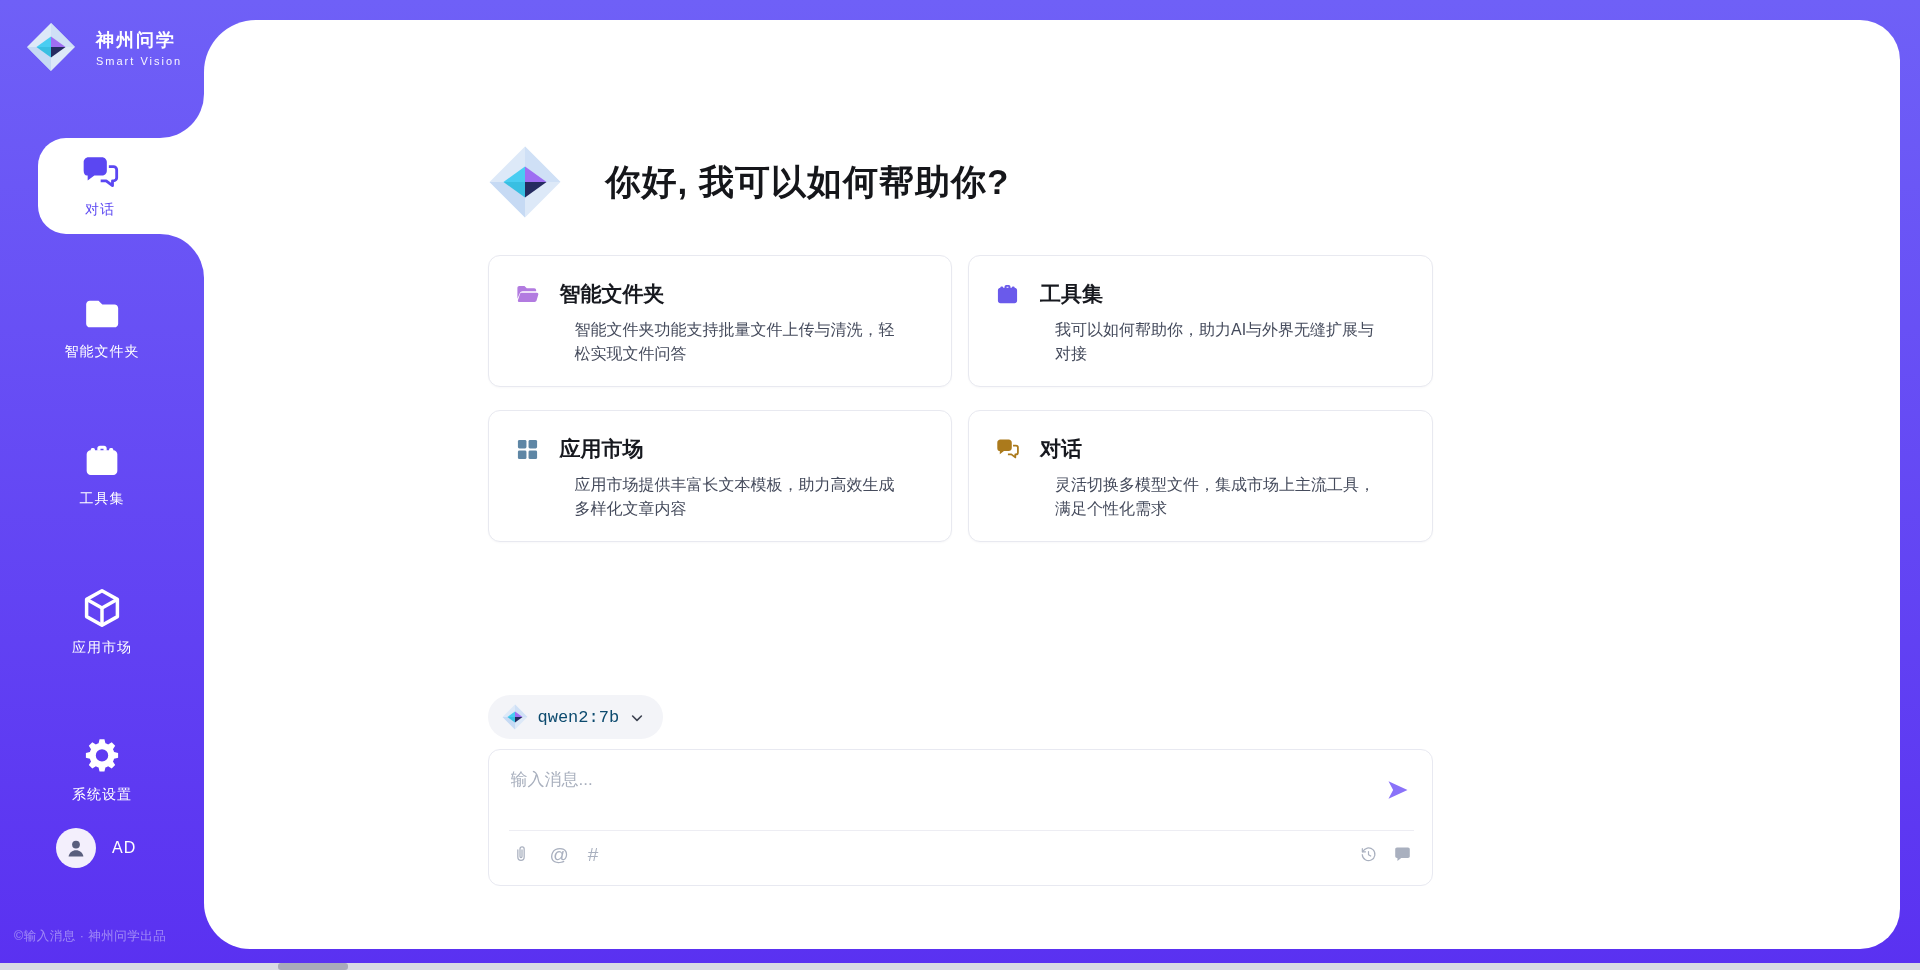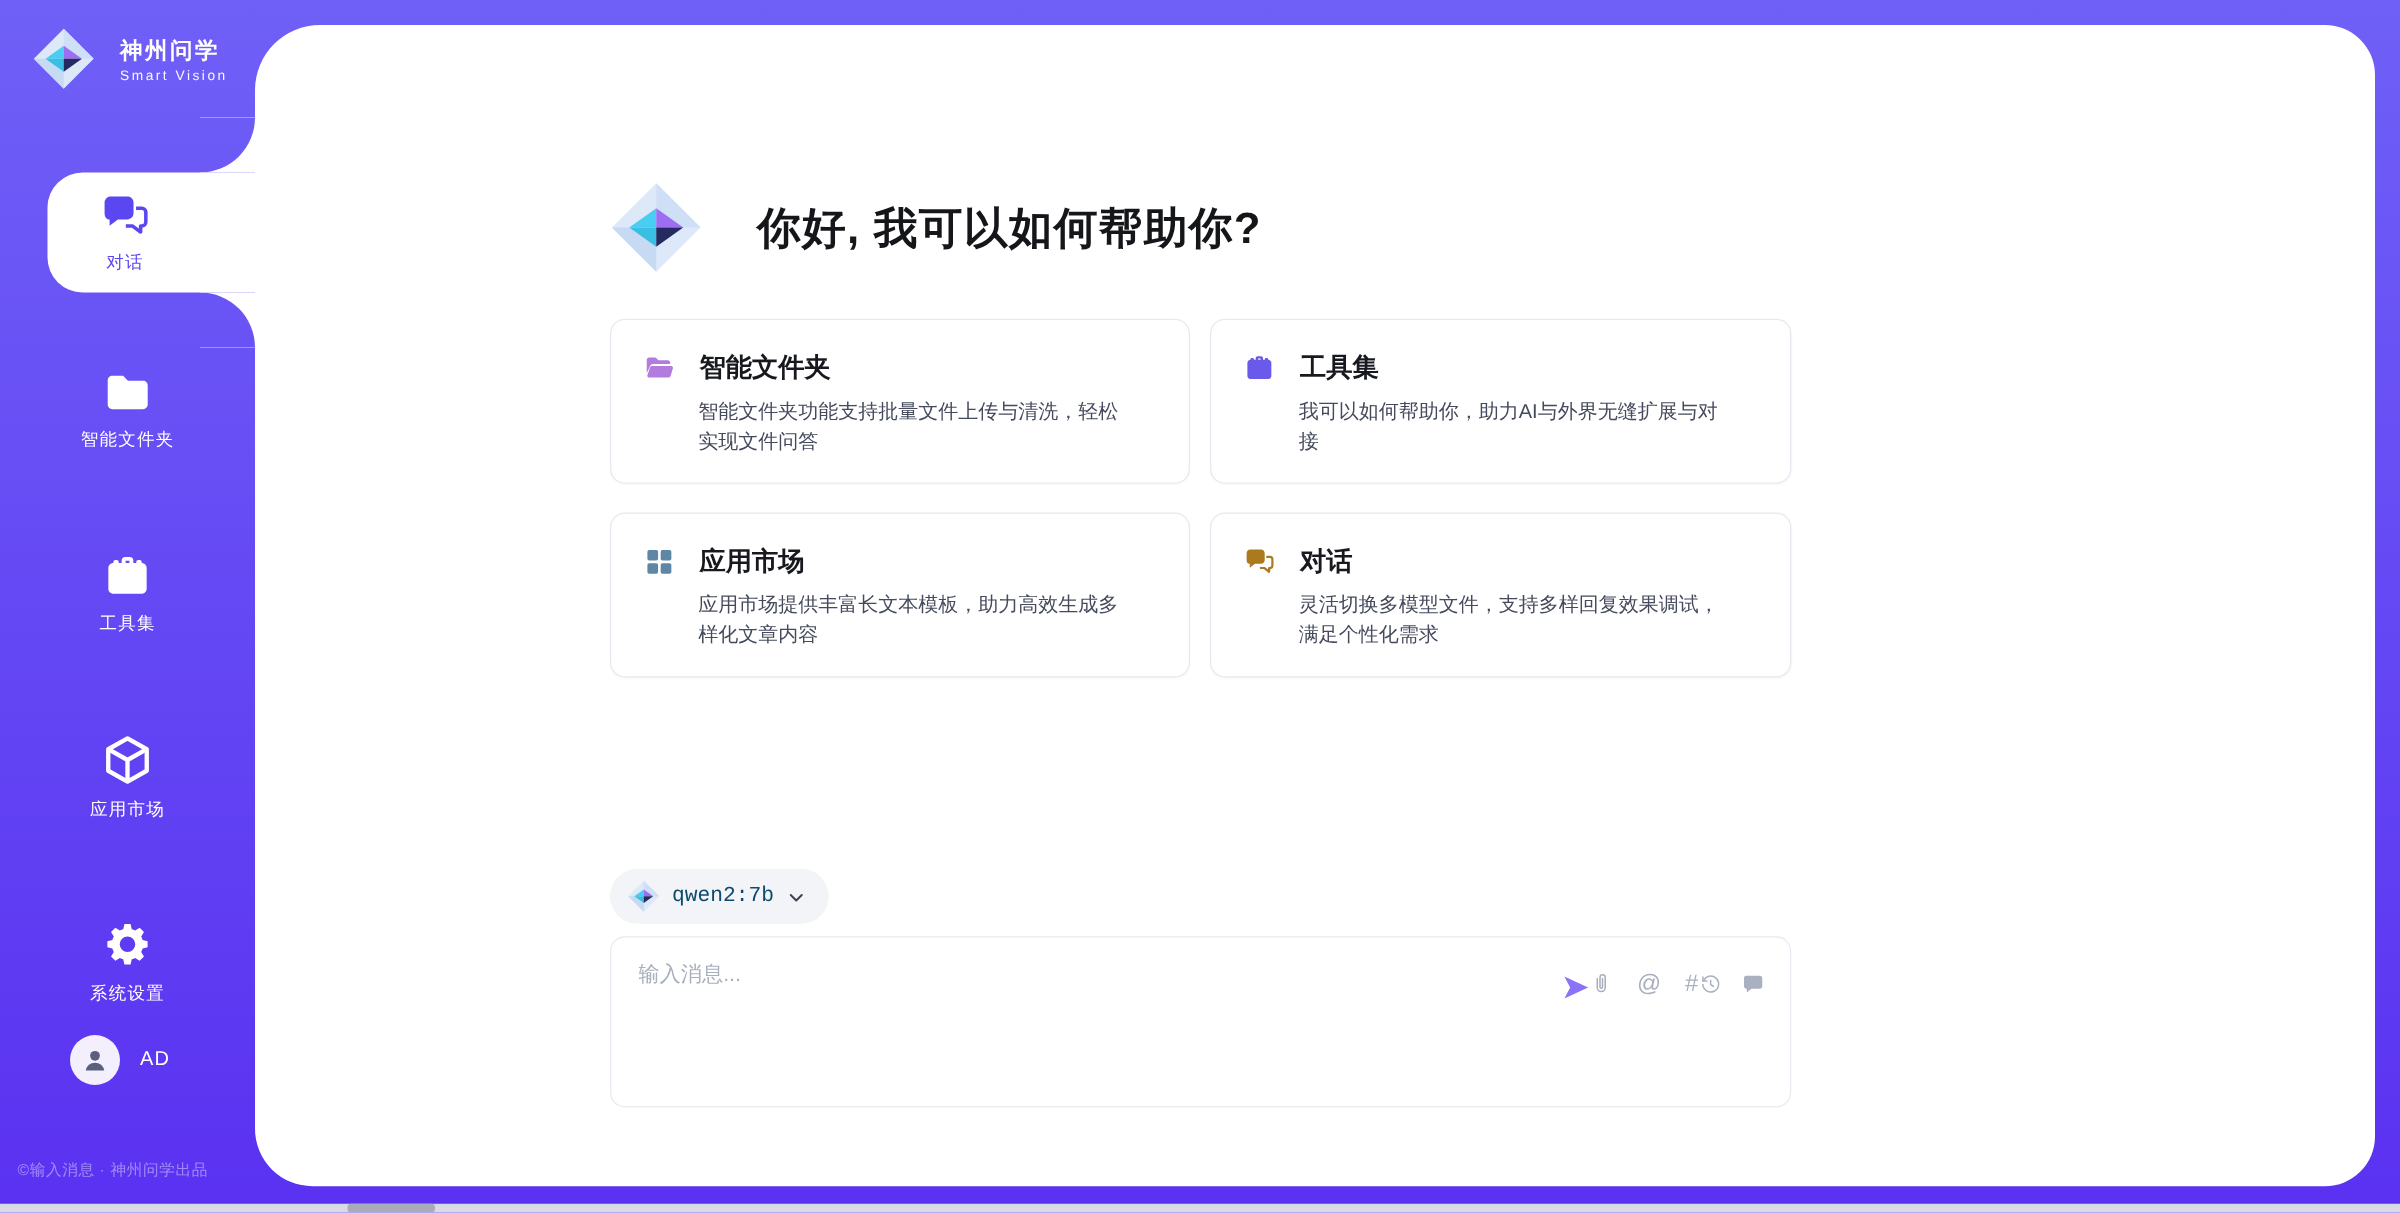--- a/index.html
+++ b/index.html
@@ -65,35 +65,35 @@
   .greeting-text{margin-left:44px; font-size:35px; font-weight:bold; color:#15161a; letter-spacing:1px;}
 
   .cards{margin-top:36px; display:grid; grid-template-columns:1fr 1fr; gap:23px 16px;}
   .card{
     background:#fff; border:1px solid #e8e9f0; border-radius:12px;
     min-height:130px; padding:24px 28px 20px 26px; cursor:pointer;
     box-shadow:0 1px 2px rgba(25,25,60,.03);
   }
   .card-head{display:flex; align-items:center; gap:20px;}
   .card-title{font-size:21px; font-weight:bold; color:#17191f;}
-  .card-desc{margin-left:44px; margin-top:10px; font-size:16px; line-height:1.5; color:#454b5c; padding-right:14px;}
+  .card-desc{margin-left:60px; margin-top:10px; font-size:16px; line-height:1.5; color:#454b5c; padding-right:14px;}
   .ci-folder{color:#b27be0;} .ci-toolbox{color:#6a5aeb;} .ci-grid{color:#5e86a5;} .ci-chat{color:#ab7a1c;}
 
   .spacer{flex:1;}
 
   .model-pill{
     align-self:flex-start; height:44px; border-radius:22px; background:#f3f4f8;
     display:inline-flex; align-items:center; gap:10px; padding:0 18px 0 14px; cursor:pointer;
   }
   .model-name{font-size:17px; color:#0c4a6e;font-family:Liberation Mono, monospace;}
   .model-pill .chev{color:#3c4250; margin-top:2px;}
 
   .composer{
     margin-top:10px; height:137px; border:1.5px solid #e8e9f1; border-radius:12px;
-    background:#fff; display:flex; flex-direction:row; padding:14px 20px 8px 22px;
+    background:#fff; display:flex; flex-direction:column; padding:14px 20px 8px 22px;
   }
   .composer-top{flex:1; display:flex; align-items:flex-start;}
   .composer textarea{
     flex:1; border:none; outline:none; resize:none; background:transparent;
     font-family:inherit; font-size:17px; color:#333; height:54px; padding-top:4px;
   }
   .composer textarea::placeholder{color:#a8afbd;}
   .send-btn{border:none; background:transparent; color:#8a72f9; cursor:pointer; margin-top:14px; padding:0 2px;}
   .composer-divider{height:1px; background:#ededf3; margin:0 -2px;}
   .composer-toolbar{height:46px; display:flex; align-items:center; color:#a9b0bf;}
@@ -283,21 +283,21 @@
         <div class="card-desc">应用市场提供丰富长文本模板，助力高效生成多样化文章内容</div>
       </div>
 
       <div class="card">
         <div class="card-head">
           <svg class="ci-chat" width="25" height="25" viewBox="0 0 24 24">
               <use href="#ic-chat"></use>
             </svg>
           <div class="card-title">对话</div>
         </div>
-        <div class="card-desc">灵活切换多模型文件，支持多样回复效果调试，满足个性化需求</div>
+        <div class="card-desc">灵活切换多模型文件，集成市场上主流工具，满足个性化需求</div>
       </div>
 
     </div>
 
     <div class="spacer"></div>
 
     <div class="model-pill">
       <svg width="26" height="26" viewBox="0 0 48 48">
           <use href="#gem"></use>
         </svg>

